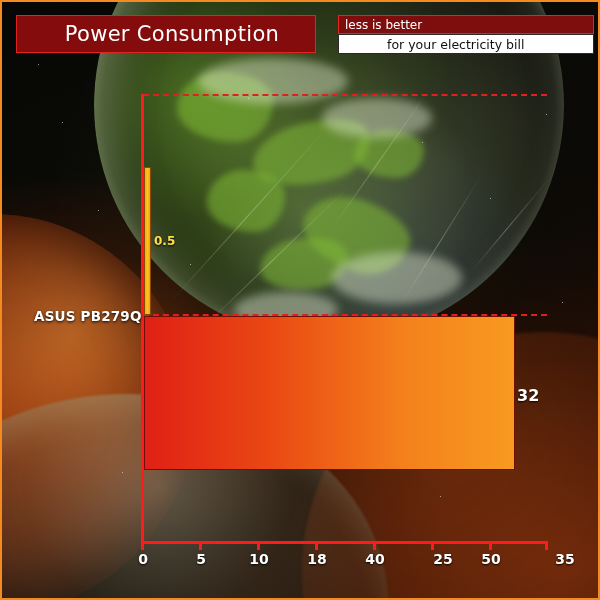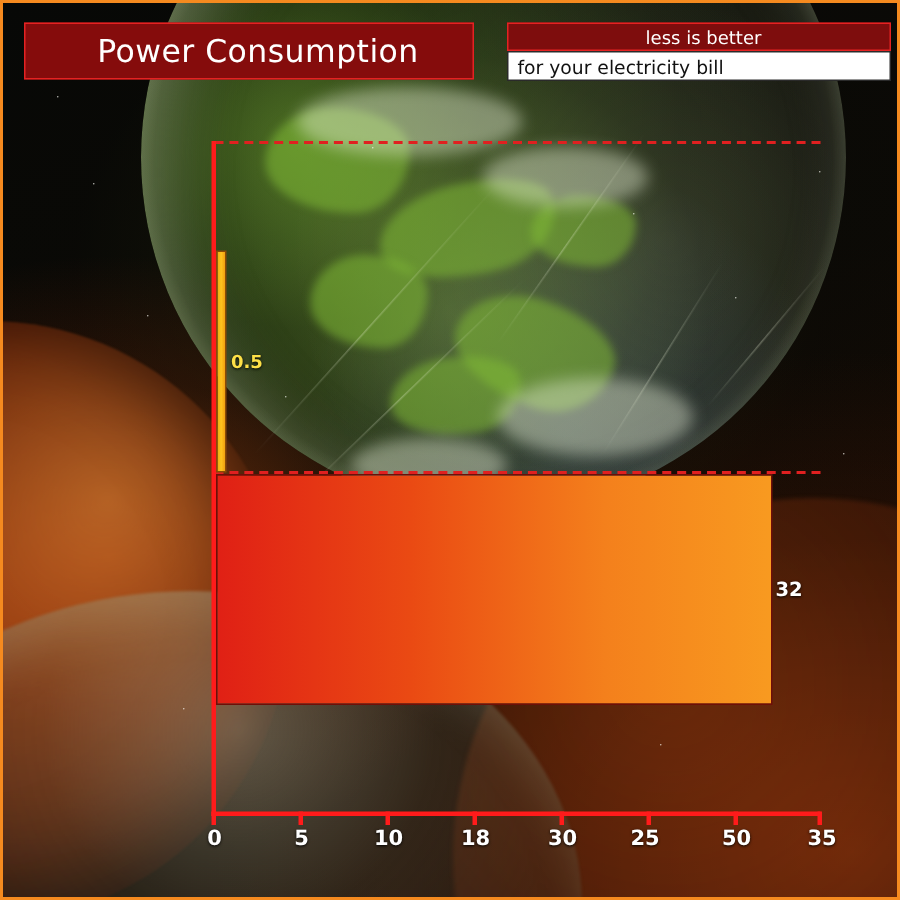--- a/index.html
+++ b/index.html
@@ -171,21 +171,20 @@
     left: 336px;
     top: 13px;
     width: 256px;
     height: 19px;
     background: #7e0d0d;
     border: 1px solid #e52222;
     box-sizing: border-box;
     display: flex;
     align-items: center;
     padding-left: 6px;
-    justify-content: center;
   }
   .sub-red span {
     color: #ffffff;
     font-size: 12px;
   }
   .sub-white {
     position: absolute;
     left: 336px;
     top: 32px;
     width: 256px;
@@ -193,20 +192,21 @@
     background: #ffffff;
     border: 1px solid #2a2a2a;
     box-sizing: border-box;
     display: flex;
     align-items: center;
     padding-left: 6px;
   }
   .sub-white span {
     color: #111111;
     font-size: 12.5px;
+    margin-left: 42px;
   }
   
   .plot {
     position: absolute;
     left: 0; top: 0;
     width: 600px;
     height: 600px;
     z-index: 5;
   }
   .axis-y {
@@ -285,21 +285,21 @@
     color: #fde047;
     font-size: 12px;
     font-weight: bold;
     text-shadow: 0 1px 2px rgba(0,0,0,0.95);
   }
   .val-load {
     position: absolute;
     left: 515px;
     top: 384px;
     color: #ffffff;
-    font-size: 13px;
+    font-size: 16px;
     font-weight: bold;
     text-shadow: 0 1px 2px rgba(0,0,0,0.95);
   }
   
   .legend {
     position: absolute;
     left: 42px;
     top: 534px;
     z-index: 6;
   }
@@ -389,25 +389,26 @@
     <div class="tick" style="left:313px;"></div>
     <div class="tick" style="left:371px;"></div>
     <div class="tick" style="left:429px;"></div>
     <div class="tick" style="left:487px;"></div>
     <div class="tick" style="left:543px;"></div>
 
     <div class="tick-label" style="left:141px;">0</div>
     <div class="tick-label" style="left:199px;">5</div>
     <div class="tick-label" style="left:257px;text-align:right;">10</div>
     <div class="tick-label" style="left:315px;">18</div>
-    <div class="tick-label" style="left:373px;">30</div>
-    <div class="tick-label" style="left:428px;">25</div>
+    <div class="tick-label" style="left:373px;">40</div>
+    <div class="tick-label" style="left:441px;">25</div>
     <div class="tick-label" style="left:489px;">50</div>
-    <div class="tick-label" style="left:546px;">35</div>
-
+    <div class="tick-label" style="left:563px;">35</div>
+
+    <div class="group-label">ASUS PB279Q</div>
 
     <div class="bar-idle"></div>
     <div class="bar-load"></div>
 
     <div class="val-idle">0.5</div>
     <div class="val-load">32</div>
   </div>
 
 
 </div>

